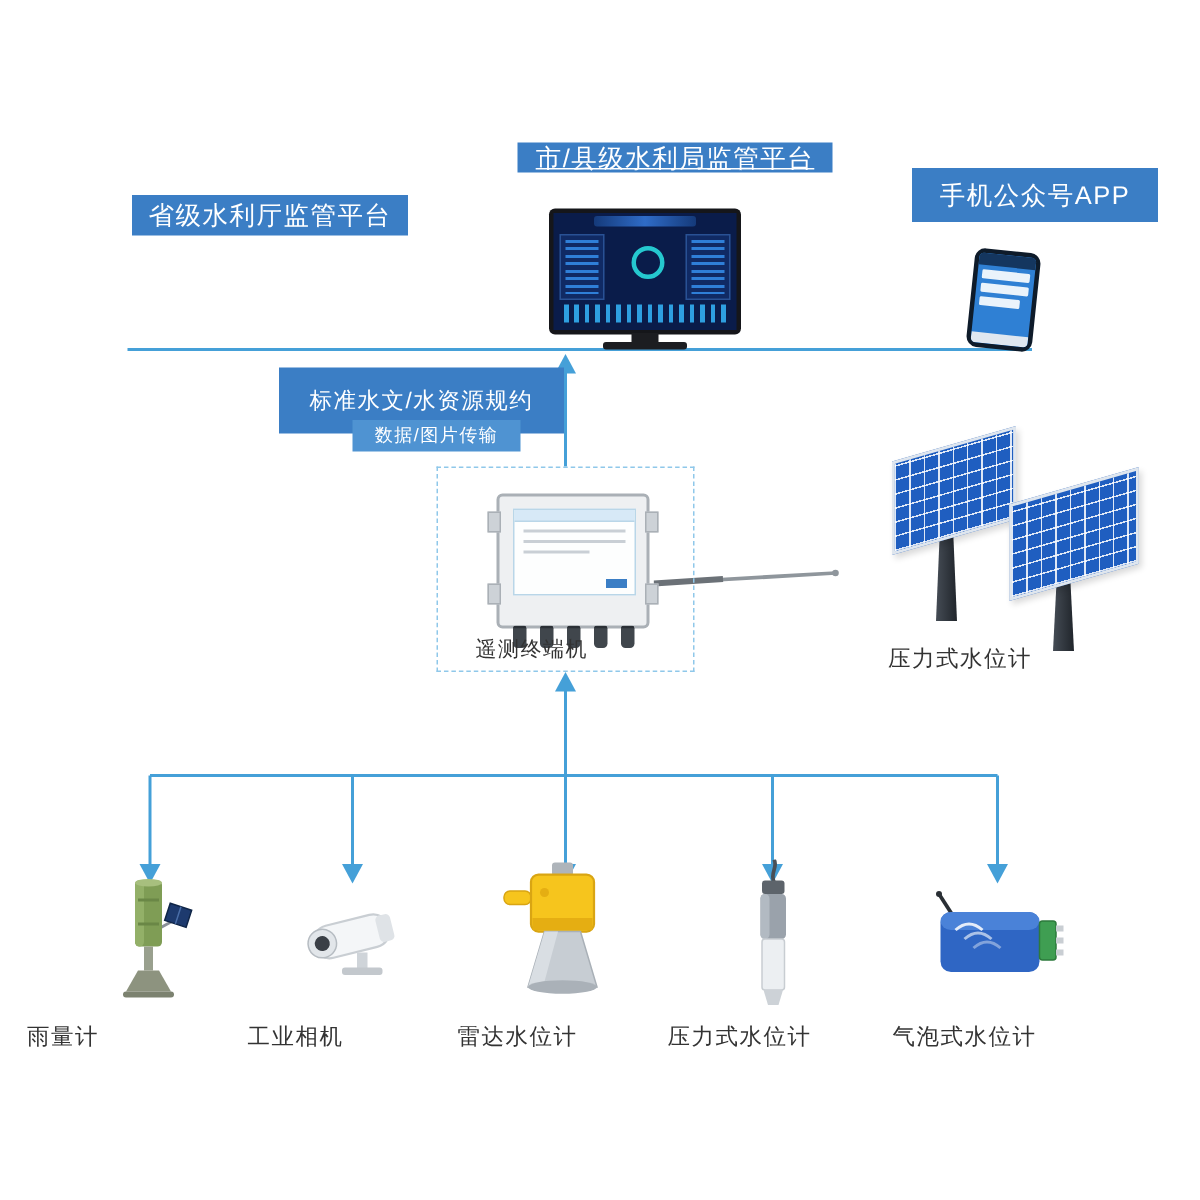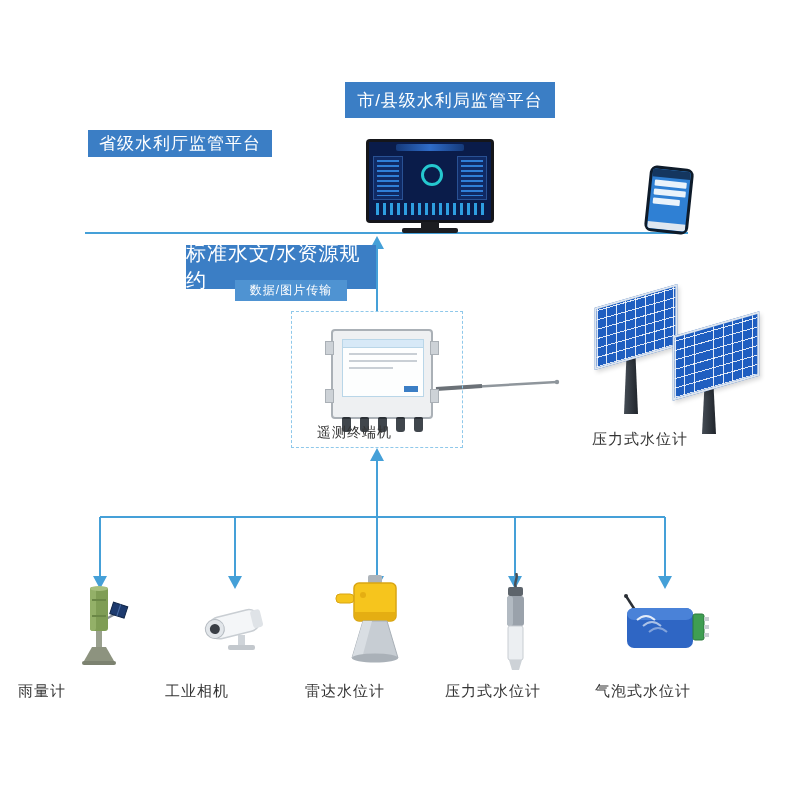--- a/index.html
+++ b/index.html
@@ -4,23 +4,23 @@
 <style>
   html,body{margin:0;padding:0;background:#fff;}
   .canvas{position:relative;width:800px;height:800px;background:#ffffff;overflow:hidden;
           font-family:"Liberation Sans", sans-serif;}
   .overlay{position:absolute;left:0;top:0;}
 
   
   .plat-label{position:absolute;background:#3b7ec5;color:#fff;display:flex;align-items:center;
               justify-content:center;font-size:17px;letter-spacing:1px;}
   .lbl-provincial{left:88px;top:130px;width:184px;height:27px;}
-  .lbl-city{left:345px;top:82px;width:210px;height:36px;}
+  .lbl-city{left:345px;top:95px;width:210px;height:20px;text-decoration:underline;}
   .lbl-app{left:608px;top:112px;width:164px;height:36px;}
-  .lbl-protocol{left:186px;top:245px;width:190px;height:44px;font-size:20px;}
+  .lbl-protocol{left:186px;top:245px;width:190px;height:44px;font-size:15px;}
   .lbl-transmission{left:235px;top:280px;width:112px;height:21px;font-size:12px;background:#4f93d2;}
 
   .dev-label{position:absolute;color:#333;font-size:15px;text-align:left;letter-spacing:1px;}
 
   
   .monitor-frame{position:absolute;left:366px;top:139px;width:128px;height:84px;background:#15161a;
                  border-radius:4px;padding:3px;box-sizing:border-box;}
   .monitor-screen{position:relative;width:100%;height:100%;background:#0a1c4a;overflow:hidden;}
   .scr-title{position:absolute;left:22%;top:3%;width:56%;height:9%;
              background:linear-gradient(90deg,#153a7a,#2f6cc8,#153a7a);border-radius:2px;}
@@ -101,20 +101,21 @@
     </g>
     <g>
       <line x1="436" y1="389" x2="557" y2="382" stroke="#8f969c" stroke-width="2.5"></line>
       <line x1="436" y1="389" x2="482" y2="386" stroke="#6b7177" stroke-width="4"></line>
       <circle cx="557" cy="382" r="2.2" fill="#8f969c"></circle>
     </g>
   </svg>
 
   <div class="plat-label lbl-provincial">省级水利厅监管平台</div>
   <div class="plat-label lbl-city">市/县级水利局监管平台</div>
+  <div class="plat-label lbl-app">手机公众号APP</div>
 
   <div class="monitor-frame">
     <div class="monitor-screen">
       <div class="scr-title"></div>
       <div class="scr-panel scr-pl">
           <div class="scr-bars-h"></div>
         </div>
       <div class="scr-panel scr-pr">
           <div class="scr-bars-h"></div>
         </div>

